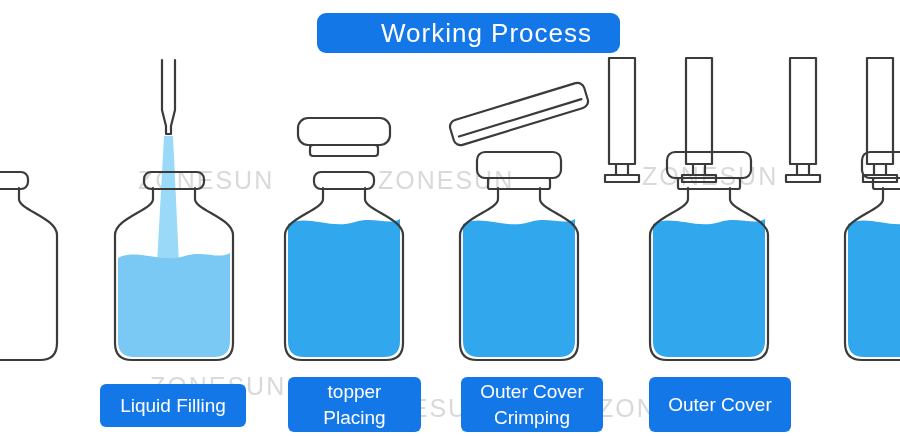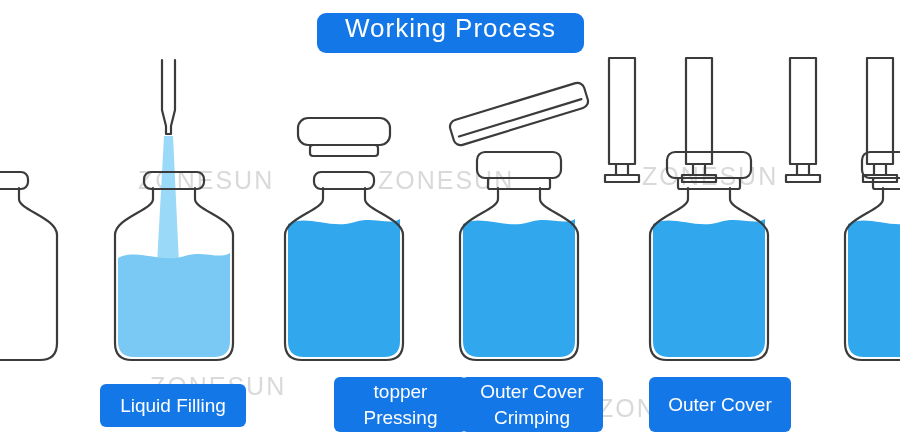--- a/index.html
+++ b/index.html
@@ -13,31 +13,31 @@
   }
   svg.diagram { position:absolute; left:0; top:0; z-index:2; }
   .stroke {
     fill:none; stroke:#3b3b3b; stroke-width:2.2px;
     stroke-linecap:round; stroke-linejoin:round;
   }
   .liquid { stroke:none; }
   .title-banner {
     position:absolute; left:317px; top:13px; width:267px; height:40px;
     background:#1477e8; border-radius:9px; color:#ffffff; z-index:3;
-    display:flex; align-items:flex-start; justify-content:center;
-    font-size:26px; letter-spacing:1px;
+    display:flex; align-items:center; justify-content:center;
+    font-size:26px; letter-spacing:1px;padding-left:36px;
   }
   .step-label {
     position:absolute; background:#1477e8; border-radius:6px; color:#ffffff;
     z-index:3; display:flex; flex-direction:column; align-items:center;
     justify-content:center; font-size:19px; line-height:1.35; text-align:center;
   }
   .step-label span { display:block; }
   .lbl-1 { left:100px; top:384px; width:146px; height:43px; }
-  .lbl-2 { left:288px; top:377px; width:133px; height:55px;margin-left:46px; }
+  .lbl-2 { left:288px; top:377px; width:133px; height:55px; }
   .lbl-3 { left:461px; top:377px; width:142px; height:55px; }
   .lbl-4 { left:649px; top:377px; width:142px; height:55px; }
 </style>
 </head>
 <body>
 
 <div class="canvas">
 
   <span class="watermark" style="left:138px; top:166px;">ZONESUN</span>
   <span class="watermark" style="left:378px; top:166px;">ZONESUN</span>
@@ -118,21 +118,21 @@
 
   <div class="title-banner">
     <span>Working Process</span>
   </div>
 
   <div class="step-label lbl-1">
     <span>Liquid Filling</span>
   </div>
   <div class="step-label lbl-2">
     <span>topper</span>
-    <span>Pressing</span>
+    <span>Placing</span>
   </div>
   <div class="step-label lbl-3">
     <span>Outer Cover</span>
     <span>Crimping</span>
   </div>
   <div class="step-label lbl-4">
     <span>Outer Cover</span>
   </div>
 
 </div>

